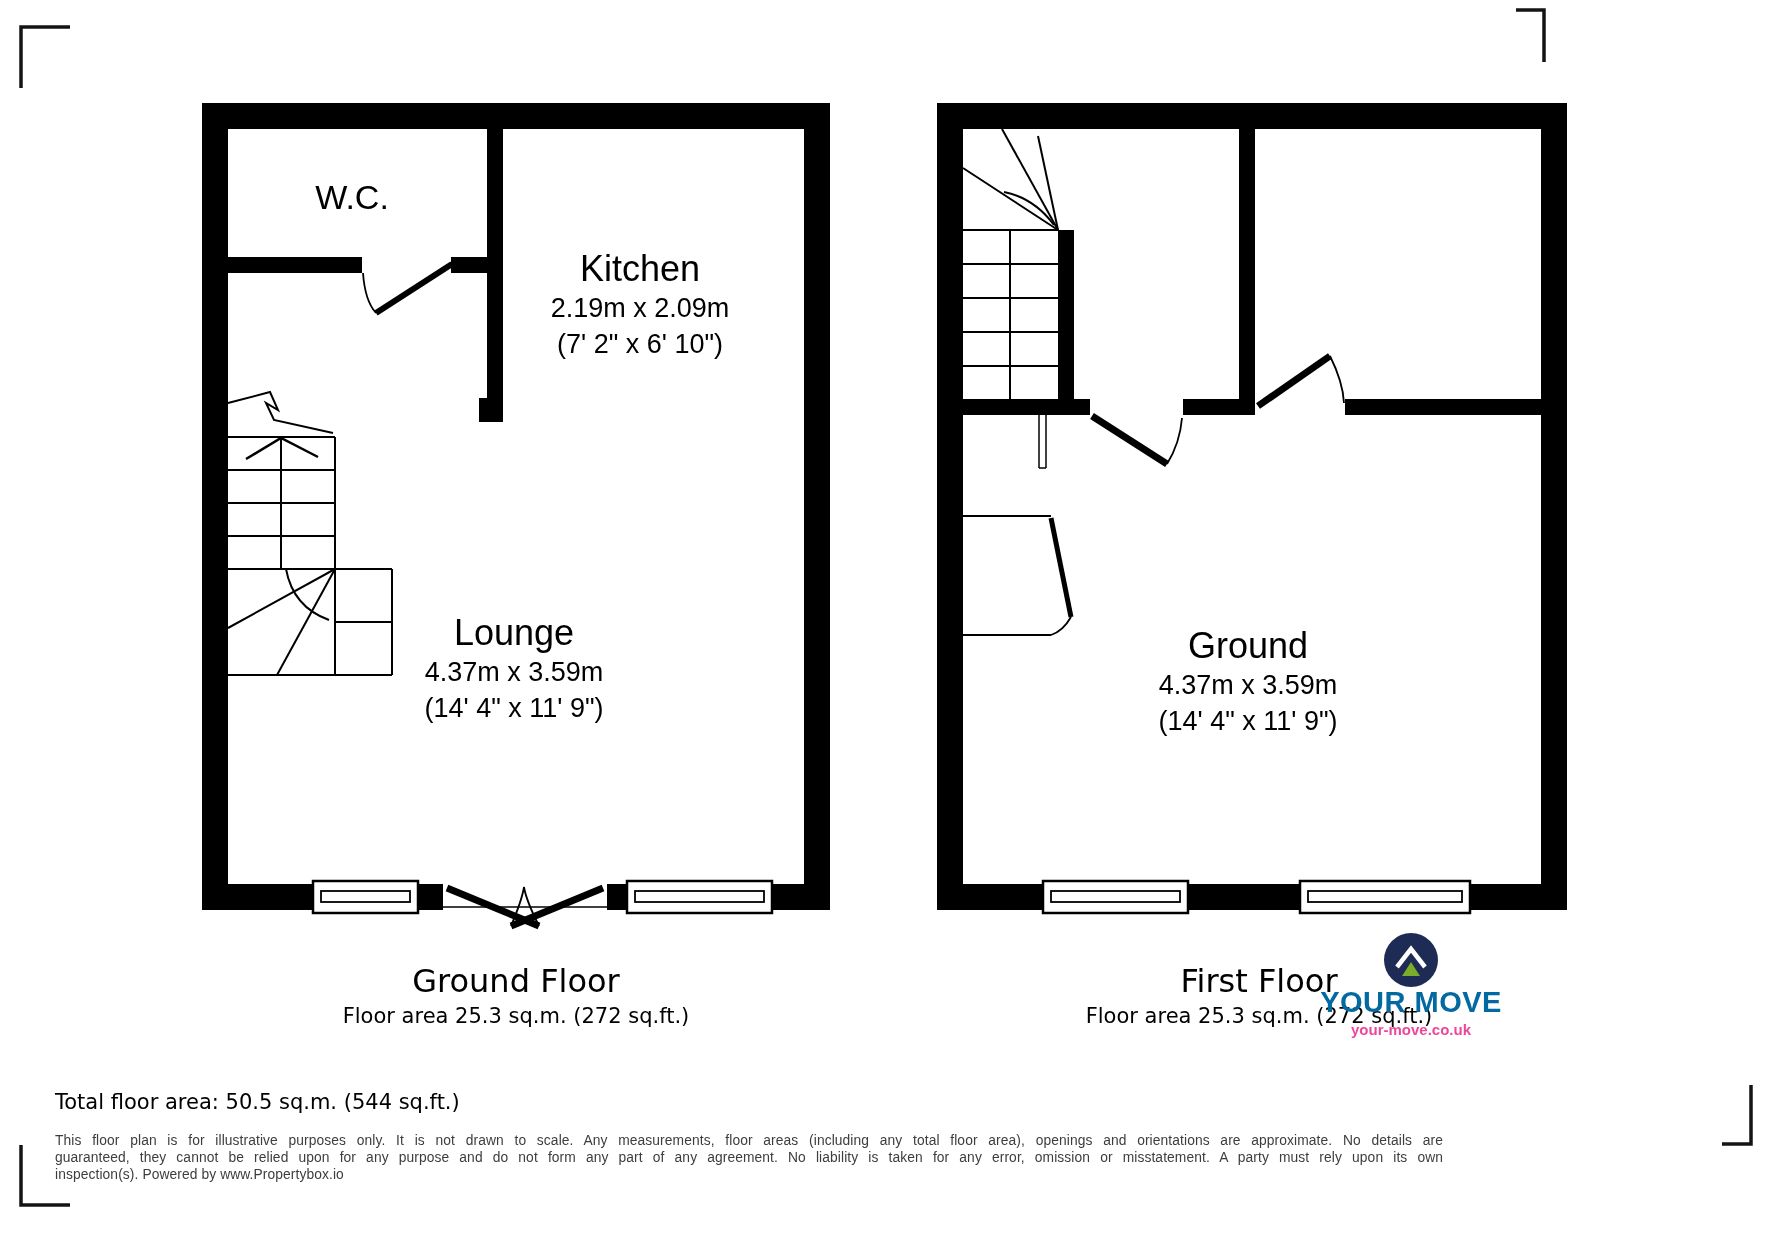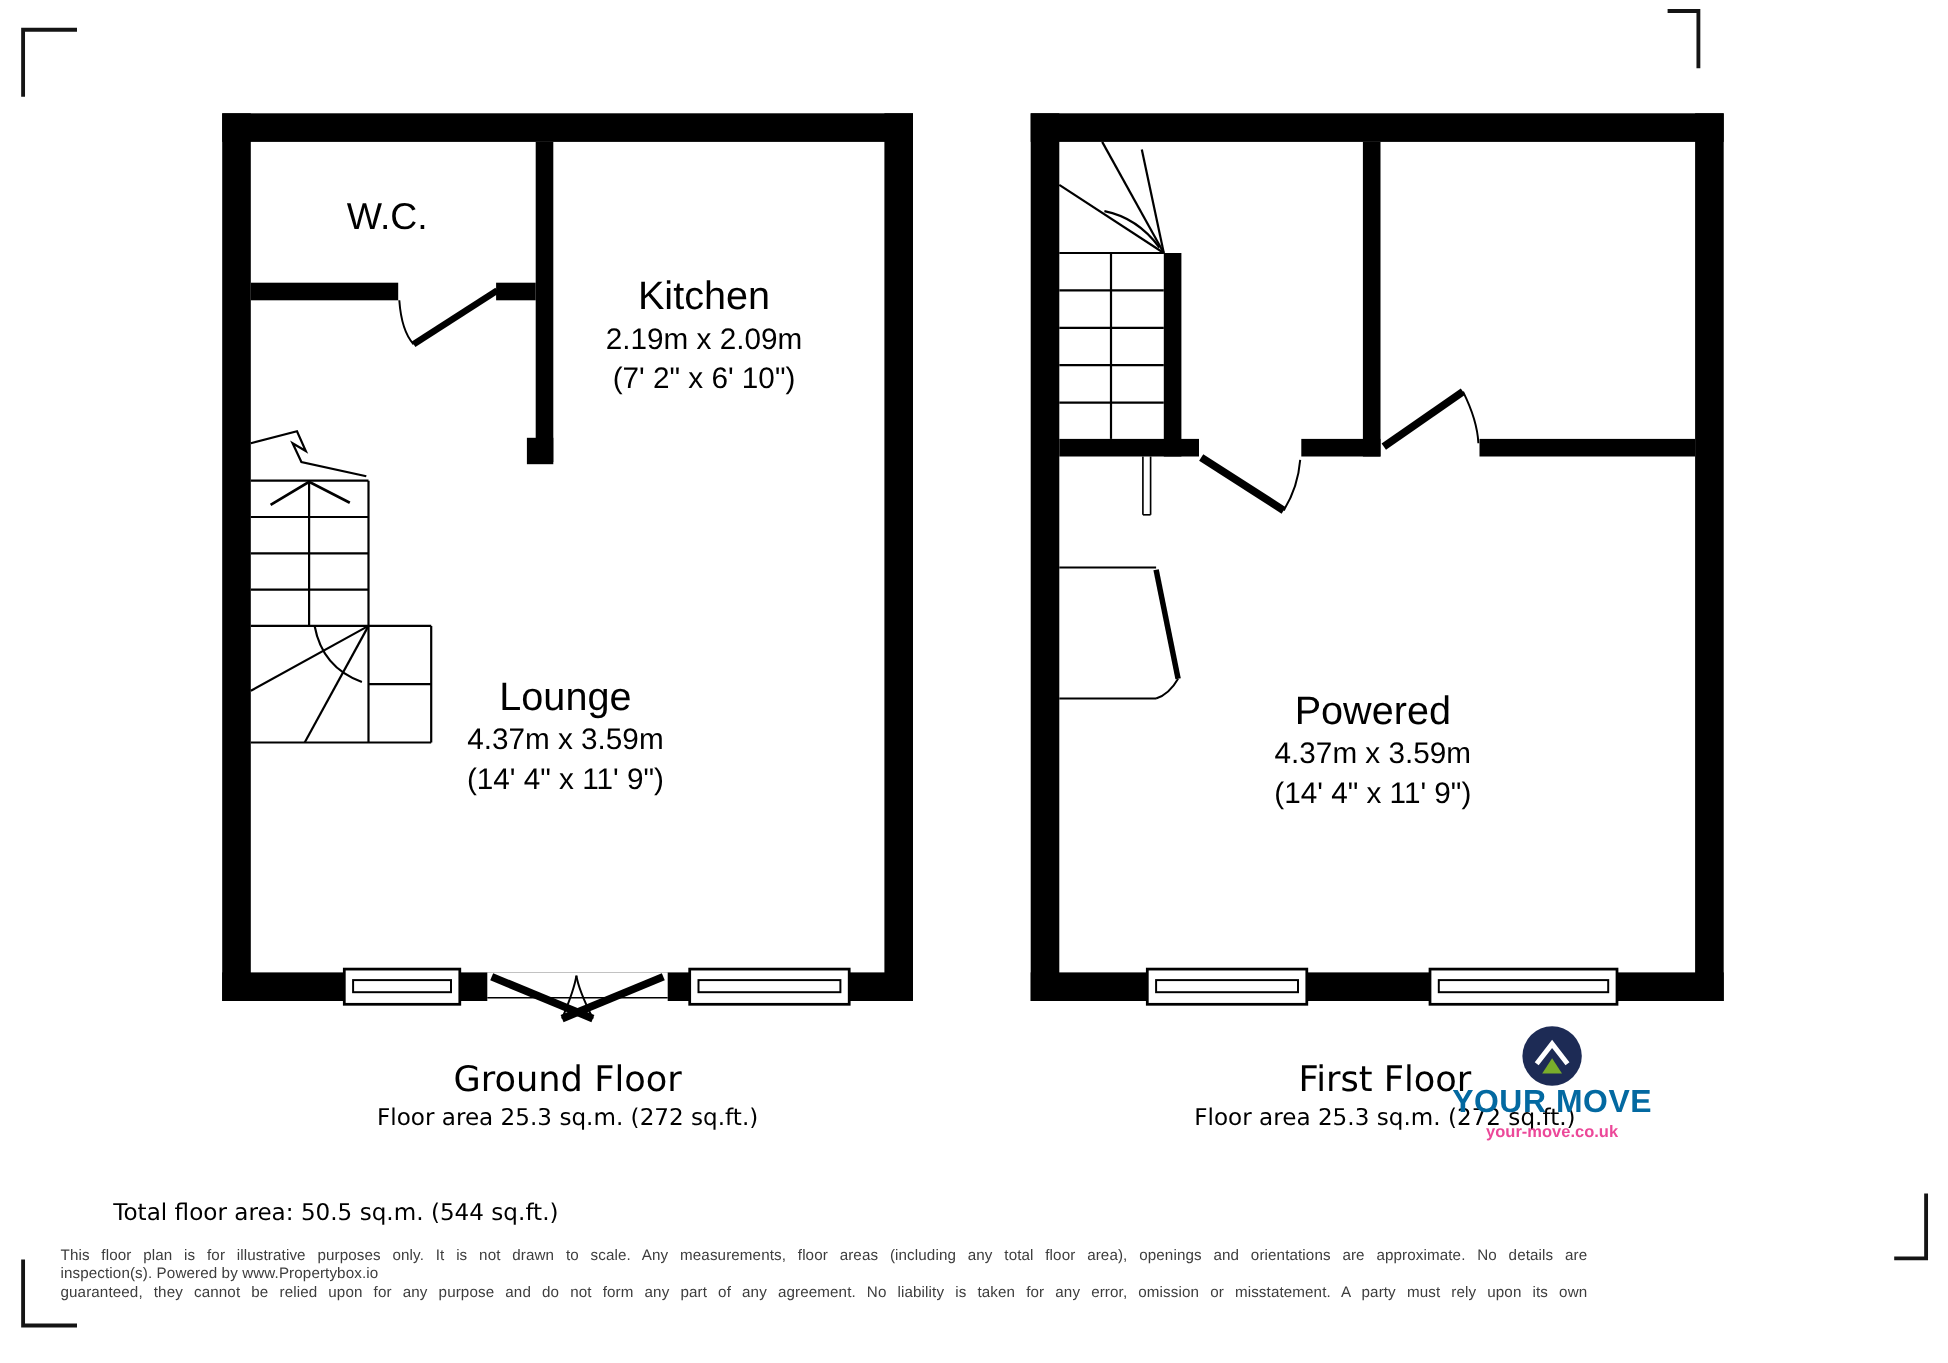--- a/index.html
+++ b/index.html
@@ -6,21 +6,21 @@
   #canvas{position:relative;width:1771px;height:1239px;background:#ffffff;overflow:hidden;
           font-family:"Liberation Sans",sans-serif;color:#000;}
   #plan-svg{position:absolute;left:0;top:0;}
   .lbl{position:absolute;transform:translateX(-50%);text-align:center;white-space:nowrap;}
   .room-title{font-size:36px;line-height:42px;}
   .room-title-sm{font-size:34px;line-height:40px;}
   .room-dims{font-size:27px;line-height:36px;}
   .floor-title{font-family:"DejaVu Sans",sans-serif;font-size:32px;line-height:40px;}
   .floor-area{font-family:"DejaVu Sans",sans-serif;font-size:21px;line-height:30px;}
   #total-area{position:absolute;left:55px;top:1089px;font-family:"DejaVu Sans",sans-serif;
-              font-size:21px;line-height:26px;margin-left:48px;}
+              font-size:21px;line-height:26px;}
   #disclaimer{position:absolute;left:55px;top:1132px;width:1388px;font-size:13.8px;
               line-height:17px;color:#3d3d3d;letter-spacing:0.1px;}
   .disc-line{text-align:justify;text-align-last:justify;}
   .disc-line.last{text-align:left;text-align-last:left;}
   #brand-name{position:absolute;left:1411px;top:986px;transform:translateX(-50%);
               font-size:29px;font-weight:bold;letter-spacing:0.5px;color:#0369a1;white-space:nowrap;}
   #brand-site{position:absolute;left:1411px;top:1021px;transform:translateX(-50%);
               font-size:15px;font-weight:bold;color:#ec4899;white-space:nowrap;}
 </style>
 </head>
@@ -171,39 +171,39 @@
   </div>
 
   <div class="lbl" style="left:514px;top:612px;">
     <div class="room-title">Lounge</div>
     <div class="room-dims">4.37m x 3.59m</div>
     <div class="room-dims">(14' 4" x 11' 9")</div>
   </div>
 
 
   <div class="lbl" style="left:1248px;top:625px;">
-    <div class="room-title">Powered</div>
+    <div class="room-title">Ground</div>
     <div class="room-dims">4.37m x 3.59m</div>
     <div class="room-dims">(14' 4" x 11' 9")</div>
   </div>
 
   <div class="lbl" style="left:516px;top:961px;">
     <div class="floor-title">Ground Floor</div>
     <div class="floor-area">Floor area 25.3 sq.m. (272 sq.ft.)</div>
   </div>
 
   <div class="lbl" style="left:1259px;top:961px;">
     <div class="floor-title">First Floor</div>
     <div class="floor-area">Floor area 25.3 sq.m. (272 sq.ft.)</div>
   </div>
 
   <div id="total-area">Total floor area: 50.5 sq.m. (544 sq.ft.)</div>
 
   <div id="disclaimer">
     <div class="disc-line">This floor plan is for illustrative purposes only. It is not drawn to scale. Any measurements, floor areas (including any total floor area), openings and orientations are approximate. No details are</div>
+    <div class="disc-line">guaranteed, they cannot be relied upon for any purpose and do not form any part of any agreement. No liability is taken for any error, omission or misstatement. A party must rely upon its own</div>
     <div class="disc-line last">inspection(s). Powered by www.Propertybox.io</div>
-    <div class="disc-line">guaranteed, they cannot be relied upon for any purpose and do not form any part of any agreement. No liability is taken for any error, omission or misstatement. A party must rely upon its own</div>
   </div>
 
   <div id="brand-name">YOUR MOVE</div>
   <div id="brand-site">your-move.co.uk</div>
 
 </div>
 
 </body></html>

